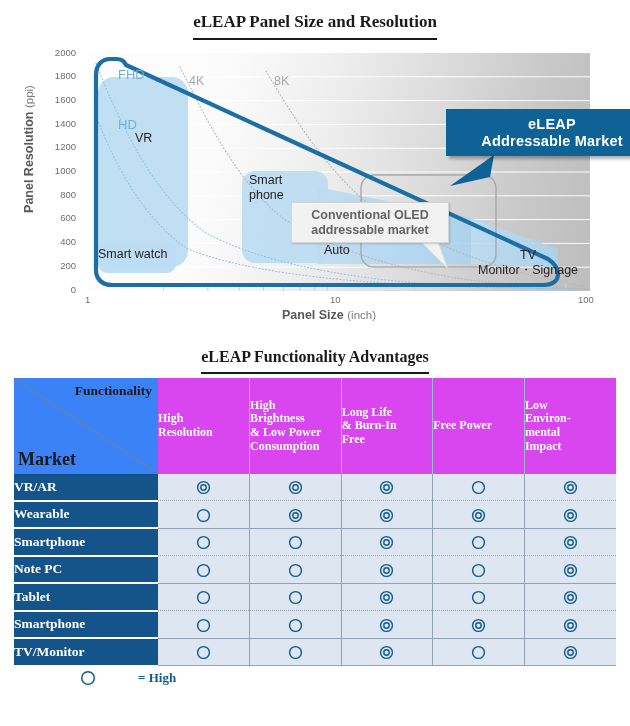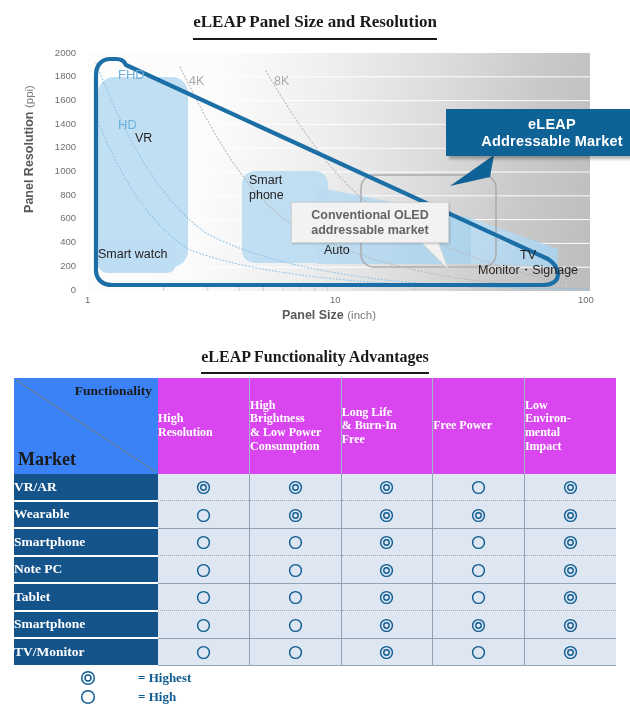--- a/index.html
+++ b/index.html
@@ -460,28 +460,19 @@
           </tr>
         </tbody>
     </table>
   </div>
 
   <div id="legend">
     <div class="leg-row">
       <div class="leg-sym">
         <svg width="16" height="16" viewBox="0 0 16 16">
             <circle cx="8" cy="8" r="6.3" fill="none" stroke="#0f5c92" stroke-width="1.5"></circle>
-            <circle cx="8" cy="8" r="3" fill="none" stroke="#0f5c92" stroke-width="1.5"></circle>
-          </svg>
-      </div>
-      <div class="leg-txt">= Highest</div>
-    </div>
-    <div class="leg-row">
-      <div class="leg-sym">
-        <svg width="16" height="16" viewBox="0 0 16 16">
-            <circle cx="8" cy="8" r="6.3" fill="none" stroke="#0f5c92" stroke-width="1.5"></circle>
           </svg>
       </div>
       <div class="leg-txt">= High</div>
     </div>
   </div>
 
 </div>
 
 </body></html>

